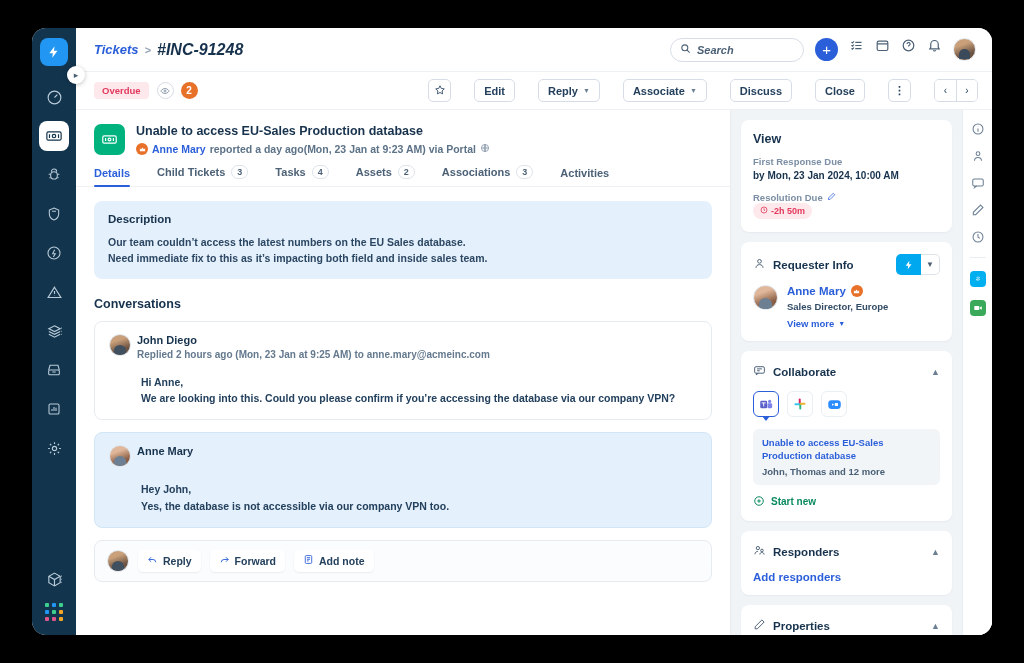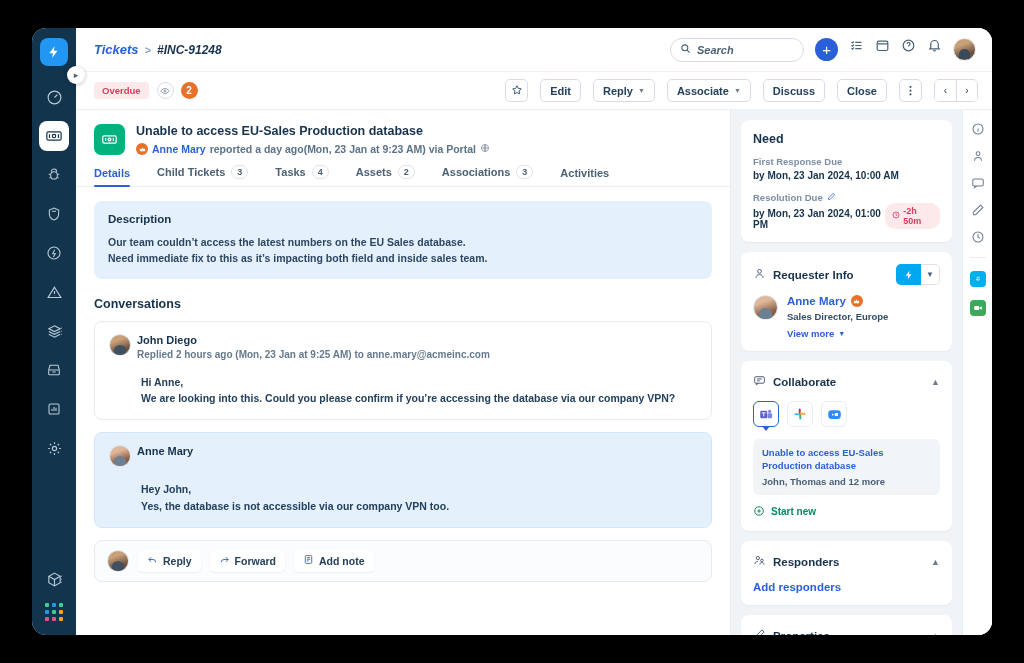--- a/index.html
+++ b/index.html
@@ -66,21 +66,21 @@
   .topbar {
     height: 44px; flex: 0 0 44px;
     display: flex; align-items: center;
     padding: 0 16px 0 18px;
     border-bottom: 1px solid #eef1f4;
     background: #fff;
     font-style: italic;
   }
   .crumb { font-size: 13px; font-weight: bold; color: #2b5fd9; }
   .crumb-sep { font-size: 11px; color: #93a2b5; margin: 0 6px; font-weight: bold; }
-  .crumb-cur { font-size: 12px; font-weight: bold; color: #17324d; }
+  .crumb-cur { font-size: 16px; font-weight: bold; color: #17324d; }
   .topbar-right { margin-left: auto; display: flex; align-items: flex-start; gap: 11px; }
   .search {
     width: 134px; height: 24px; border: 1px solid #d6dde6;
     border-radius: 13px; display: flex; align-items: center;
     padding: 0 9px; gap: 6px; color: #7a8aa0;
   }
   .search span { font-size: 11px; font-weight: bold; color: #4c6176; }
   .plus-btn {
     width: 23px; height: 23px; border-radius: 50%;
     background: #2b5fd9; color: #fff;
@@ -117,21 +117,21 @@
     display: flex; align-items: center; justify-content: center;
     color: #7a8aa0;
   }
   .badge-num {
     width: 17px; height: 17px; border-radius: 50%;
     background: #e8712a; color: #fff;
     font-size: 10px; font-weight: bold;
     display: flex; align-items: center; justify-content: center;
     margin-left: 7px;
   }
-  .act-right { margin-left: auto; display: flex; align-items: center; gap: 12px; }
+  .act-right { margin-left: auto; display: flex; align-items: center; gap: 23px; }
   .btn {
     height: 23px; border: 1px solid #d6dde6; border-radius: 5px;
     background: #fff; font-size: 11px; font-weight: bold; color: #24405c;
     display: flex; align-items: center; gap: 5px;
     padding: 0 9px; white-space: nowrap;
   }
   .btn.sq { padding: 0; width: 23px; justify-content: center; }
   .caret { font-size: 7px; color: #6b7f94; }
   .navgrp { display: flex; border: 1px solid #d6dde6; border-radius: 5px; overflow: hidden; height: 23px; }
   .navgrp div {
@@ -641,34 +641,33 @@
               <span>Add note</span>
             </div>
           </div>
 
         </div>
       </div>
 
       <div class="rightcol">
 
         <div class="card">
-          <div class="card-open-title">Need</div>
+          <div class="card-open-title">View</div>
           <div class="due-label">First Response Due</div>
           <div class="due-val">by Mon, 23 Jan 2024, 10:00 AM</div>
           <div style="height:11px;"></div>
           <div class="due-label">
             <span>Resolution Due</span>
             <span style="color:#2b5fd9;">
               <svg width="9" height="9" viewBox="0 0 24 24" fill="none" stroke="currentColor" stroke-width="2">
                   <path d="M16.5 3.5l4 4L8 20H4v-4L16.5 3.5z"></path>
                 </svg>
             </span>
           </div>
           <div class="due-row">
-            <div class="due-val">by Mon, 23 Jan 2024, 01:00 PM</div>
             <div class="sla-pill">
               <span>
                 <svg width="8" height="8" viewBox="0 0 24 24" fill="none" stroke="currentColor" stroke-width="2.4">
                     <circle cx="12" cy="12" r="9"></circle>
                     <path d="M12 7v5l3 2"></path>
                   </svg>
               </span>
               <span>-2h 50m</span>
             </div>
           </div>

